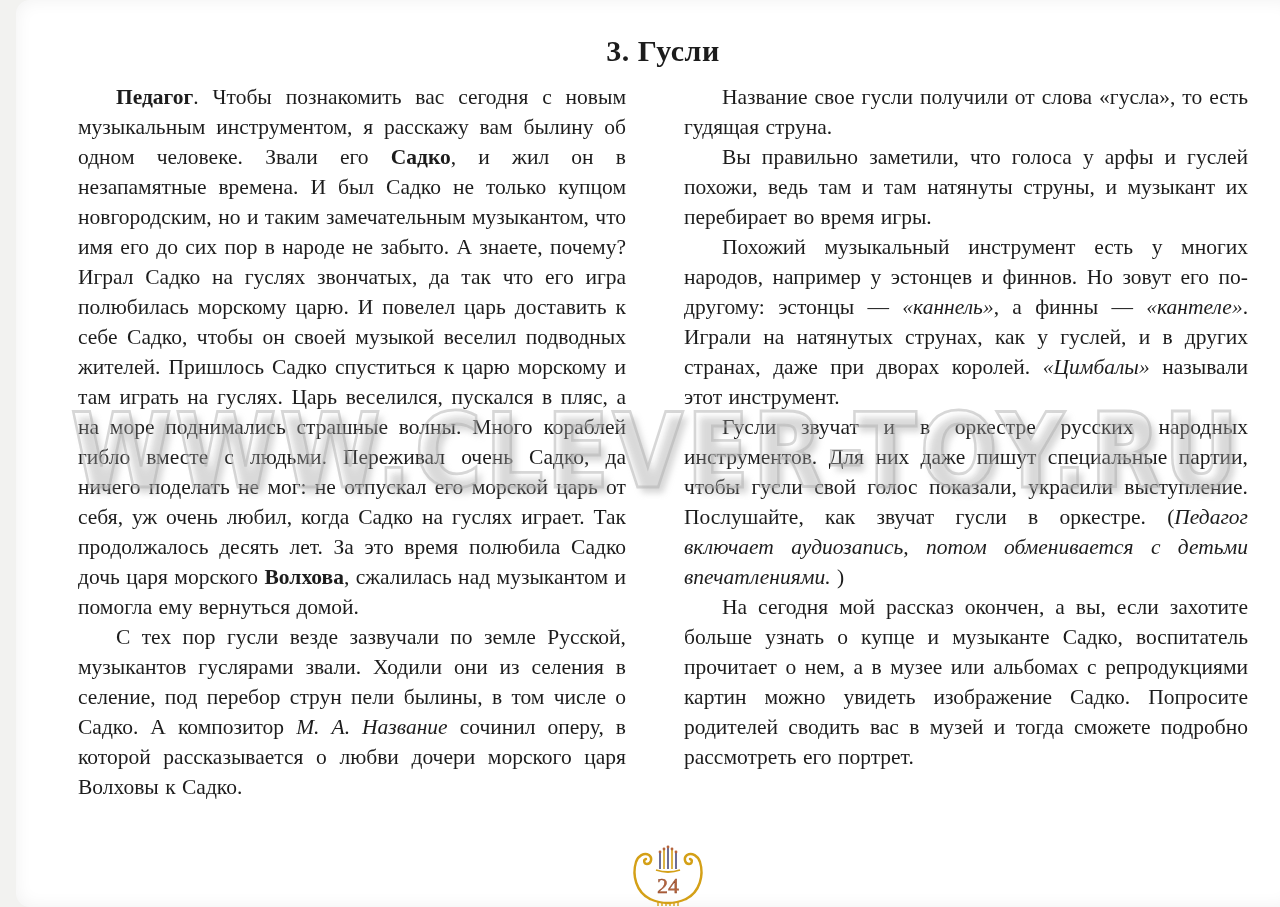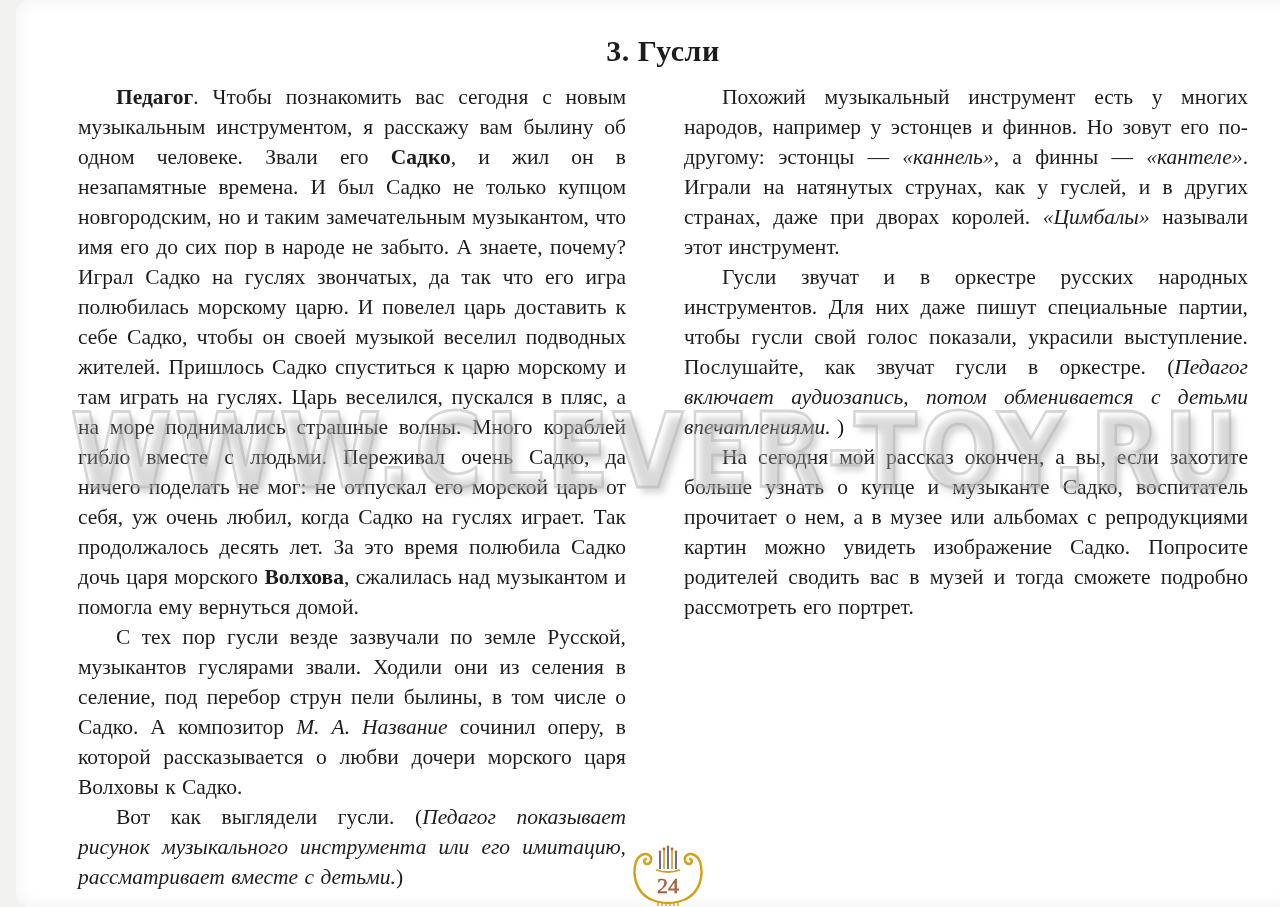--- a/index.html
+++ b/index.html
@@ -83,23 +83,24 @@
 <body>
 
 <div class="book-page">
 
   <h1 class="page-title">3. Гусли</h1>
 
   <div class="columns">
     <div class="column left">
         <p class="para"><span class="b">Педагог</span><span>. Чтобы познакомить вас сегодня с новым музыкальным инструментом, я расскажу вам былину об одном человеке. Звали его </span><span class="b">Садко</span><span>, и жил он в незапамятные времена. И был Садко не только купцом новгородским, но и таким замечательным музыкантом, что имя его до сих пор в народе не забыто. А знаете, почему? Играл Садко на гуслях звончатых, да так что его игра полюбилась морскому царю. И повелел царь доставить к себе Садко, чтобы он своей музыкой веселил подводных жителей. Пришлось Садко спуститься к царю морскому и там играть на гуслях. Царь веселился, пускался в пляс, а на море поднимались страшные волны. Много кораблей гибло вместе с людьми. Переживал очень Садко, да ничего поделать не мог: не отпускал его морской царь от себя, уж очень любил, когда Садко на гуслях играет. Так продолжалось десять лет. За это время полюбила Садко дочь царя морского </span><span class="b">Волхова</span><span>, сжалилась над музыкантом и помогла ему вернуться домой.</span></p>
         <p class="para"><span>С тех пор гусли везде зазвучали по земле Русской, музыкантов гуслярами звали. Ходили они из селения в селение, под перебор струн пели былины, в том числе о Садко. А композитор </span><span class="bi">М. А. Название</span><span> сочинил оперу, в которой рассказывается о любви дочери морского царя Волховы к Садко.</span></p>
-        <p class="para"><span>Вот как выглядели гусли. (</span><span class="i">Педагог показывает рисунок музыкального инструмента или его имитацию, рассматривает вместе с детьми.</span><span>)</span></p>
       </div>
     <div class="column right">
+        <p class="para"><span>Название свое гусли получили от слова «гусла», то есть гудящая струна.</span></p>
+        <p class="para"><span>Вы правильно заметили, что голоса у арфы и гуслей похожи, ведь там и там натянуты струны, и музыкант их перебирает во время игры.</span></p>
         <p class="para"><span>Похожий музыкальный инструмент есть у многих народов, например у эстонцев и финнов. Но зовут его по-другому: эстонцы — </span><span class="bi">«каннель»</span><span>, а финны — </span><span class="bi">«кантеле»</span><span>. Играли на натянутых струнах, как у гуслей, и в других странах, даже при дворах королей. </span><span class="bi">«Цимбалы»</span><span> называли этот инструмент.</span></p>
         <p class="para"><span>Гусли звучат и в оркестре русских народных инструментов. Для них даже пишут специальные партии, чтобы гусли свой голос показали, украсили выступление. Послушайте, как звучат гусли в оркестре. (</span><span class="i">Педагог включает аудиозапись, потом обменивается с детьми впечатлениями. </span><span>)</span></p>
         <p class="para"><span>На сегодня мой рассказ окончен, а вы, если захотите больше узнать о купце и музыканте Садко, воспитатель прочитает о нем, а в музее или альбомах с репродукциями картин можно увидеть изображение Садко. Попросите родителей сводить вас в музей и тогда сможете подробно рассмотреть его портрет.</span></p>
       </div>
   </div>
 
   <div class="watermark">WWW.CLEVER-TOY.RU</div>
 
   <div class="page-footer">
     <svg class="lyre" width="92" height="62" viewBox="0 0 92 62">

